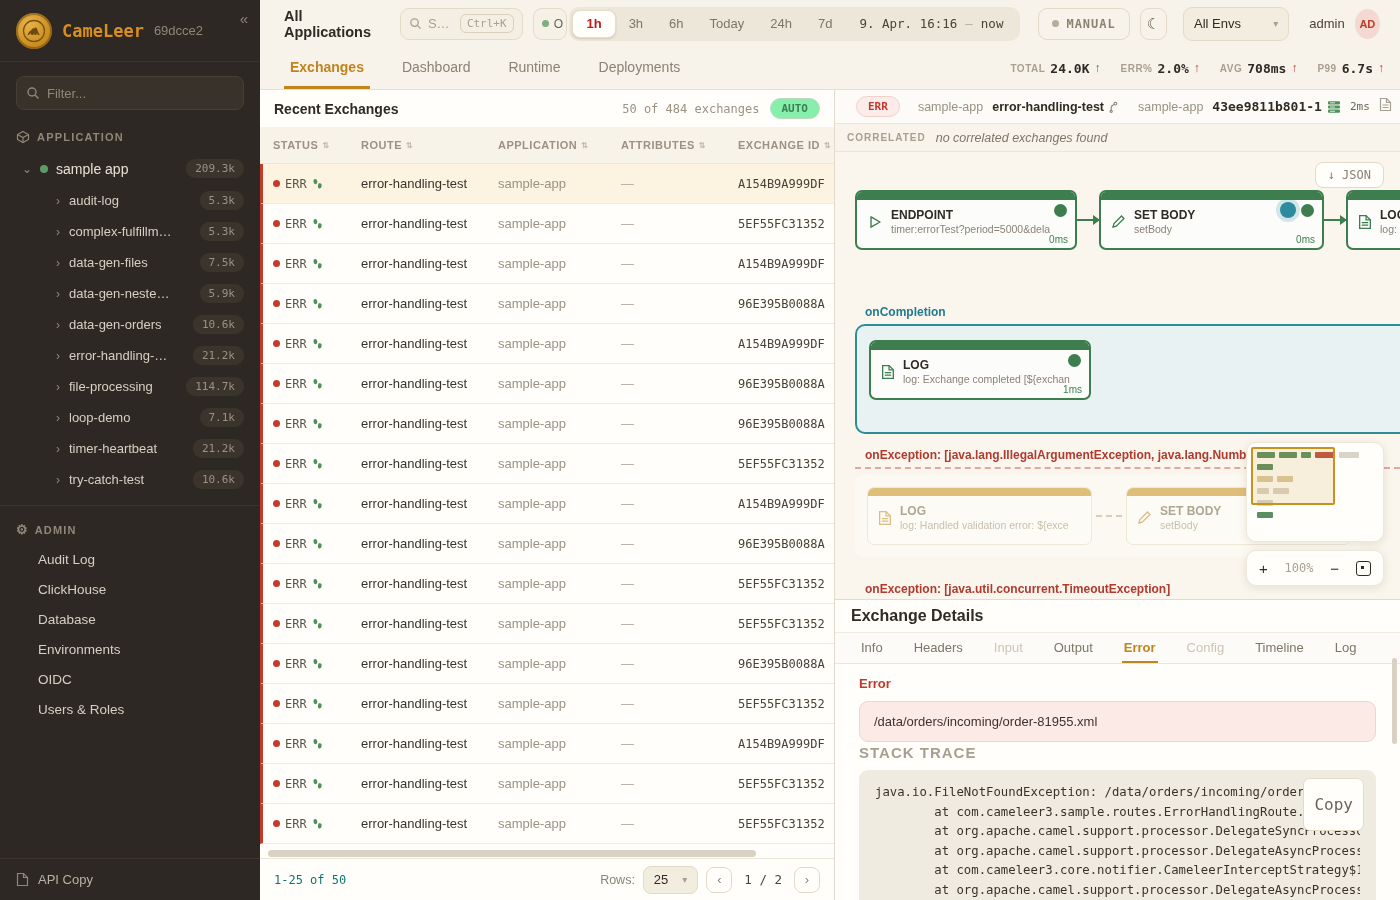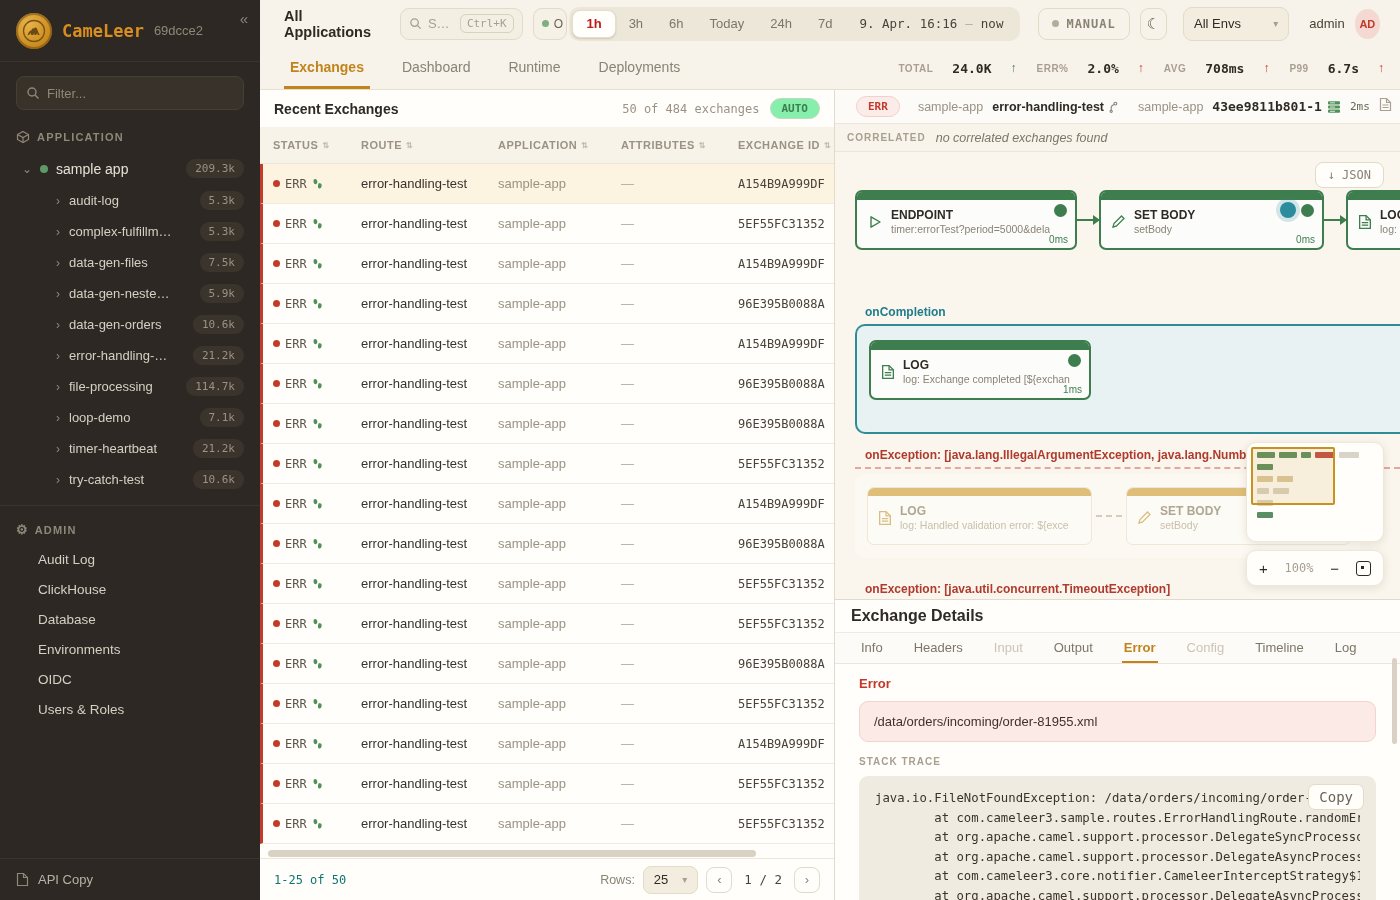--- a/index.html
+++ b/index.html
@@ -52,21 +52,21 @@
   .env-select { display:flex; align-items:center; justify-content:space-between; height:34px; width:122px; border:1px solid #E3DAC8; background:#F3EDE0; border-radius:9px; padding:0 10px; font-size:13px; cursor:pointer; margin-left:6px; }
   .env-select .caret { color:#A89F90; font-size:10px; }
   .user-label { font-size:13px; color:#4A4238; margin-left:10px; }
   .avatar { width:30px; height:30px; border-radius:50%; background:#F4D9D3; color:#C0392B; font-size:11px; font-weight:bold; display:flex; align-items:center; justify-content:center; }
 
   
   .tabsrow { height:43px; background:#F7F3EA; border-bottom:1px solid #E6DECE; display:flex; align-items:stretch; padding:0 16px 0 24px; }
   .nav-tab { display:flex; align-items:center; padding:0 6px; margin-right:26px; font-size:14px; color:#8A8275; border-bottom:3px solid transparent; cursor:pointer; }
   .nav-tab.active { color:#C1841D; font-weight:bold; border-bottom-color:#C1841D; }
   .stats { margin-left:auto; display:flex; align-items:center; gap:20px; }
-  .stat { display:flex; align-items:center; gap:19px; }
+  .stat { display:flex; align-items:center; gap:5px; }
   .stat .s-label { font-size:10px; font-weight:bold; letter-spacing:.5px; color:#A89F90; }
   .stat .s-value { font-family:"DejaVu Sans Mono", monospace; font-size:13px; font-weight:bold; color:#2F2A24; }
   .stat .s-arrow { font-size:12px; font-weight:bold; }
   .stat .s-arrow.green { color:#3E7D4E; } .stat .s-arrow.red { color:#C0392B; }
 
   
   .content { flex:1; display:flex; min-height:0; }
 
   
   .table-panel { width:575px; min-width:575px; background:#FFFEFB; border-right:1px solid #E2DACA; display:flex; flex-direction:column; }
@@ -157,24 +157,24 @@
   
   .details-panel { flex:1; background:#FFFEFB; display:flex; flex-direction:column; min-height:0; position:relative; }
   .dt-title { padding:7px 16px; font-size:16px; font-weight:bold; border-bottom:1px solid #F0EAE0; }
   .dt-tabs { display:flex; gap:27px; padding:0 24px; border-bottom:1px solid #EDE6D8; background:#FDFBF7; }
   .dt-tab { font-size:13px; color:#7E7668; padding:7px 2px 6px; border-bottom:2px solid transparent; cursor:pointer; }
   .dt-tab.active { color:#C1841D; font-weight:bold; border-bottom-color:#C1841D; }
   .dt-tab.disabled { color:#CDC4B4; cursor:default; }
   .dt-body { flex:1; padding:12px 24px 0; overflow:hidden; }
   .err-heading { font-size:13px; font-weight:bold; color:#C0392B; }
   .err-box { margin-top:10px; background:#FBEAE6; border:1px solid #F3D3CC; border-radius:9px; padding:12px 14px; font-size:13px; color:#42312B; }
-  .stack-label { margin-top:14px; font-size:10px; font-weight:bold; letter-spacing:1px; color:#A89F90; }
+  .stack-label { margin-top:2px; font-size:15px; font-weight:bold; letter-spacing:1px; color:#A89F90; }
   .stack-box { position:relative; margin-top:9px; background:#F0EBE0; border-radius:9px; padding:13px 16px; font-family:"DejaVu Sans Mono", monospace; font-size:12.3px; color:#3A332C; height:160px; overflow:hidden; }
   .stack-line { white-space:pre; line-height:19.5px; overflow:hidden; }
-  .copy-btn { position:absolute; top:8px; right:12px; font-family:"DejaVu Sans Mono", monospace; font-size:14px; color:#6B6355; background:#FFFEFB; border:1px solid #E3DAC8; border-radius:7px; padding:4px 10px; cursor:pointer; }
+  .copy-btn { position:absolute; top:8px; right:12px; font-family:"DejaVu Sans Mono", monospace; font-size:16px; color:#6B6355; background:#FFFEFB; border:1px solid #E3DAC8; border-radius:7px; padding:16px 10px; cursor:pointer; }
   .v-scroll { position:absolute; right:3px; top:58px; width:5px; height:86px; border-radius:3px; background:#D9D2C4; }
 </style>
 </head>
 <body>
 
 <div class="app">
 
   <aside class="sidebar">
     <div class="sb-head">
       <span class="logo-circle">

